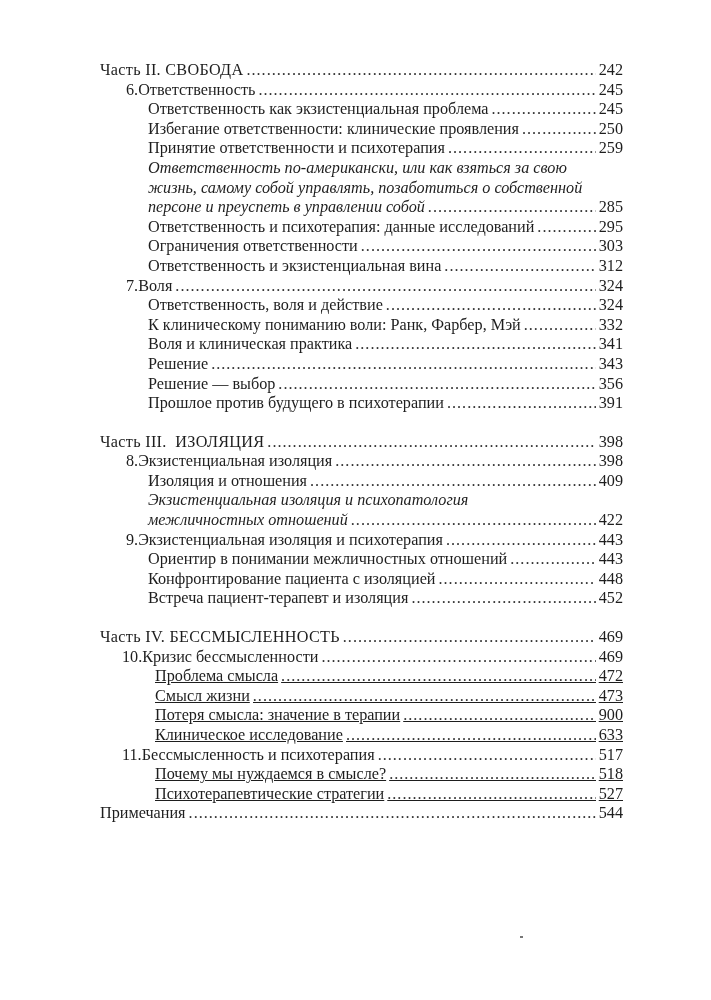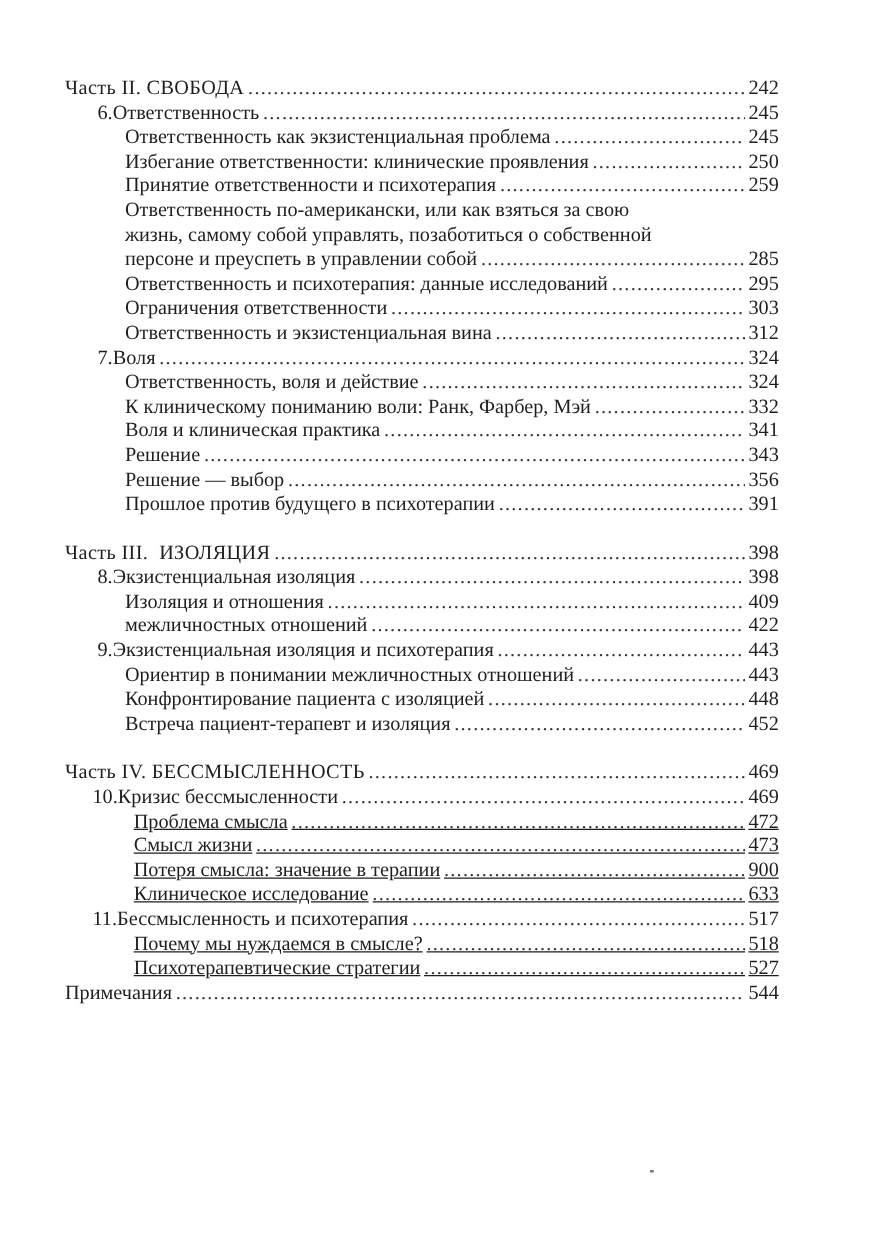--- a/index.html
+++ b/index.html
@@ -1,35 +1,35 @@
 <!DOCTYPE html>
 <html><head>
 <meta charset="utf-8">
 <style>
   html, body { margin:0; padding:0; background:#ffffff; }
   body { width:711px; height:1000px; position:relative; overflow:hidden;
          font-family:"Liberation Serif", "DejaVu Serif", serif; color:#1e1e1e; }
   .page { position:absolute; left:52px; top:61px; width:571px; }
-  .row { position:relative; height:19.6px; line-height:19.6px; font-size:16.2px; white-space:nowrap; display:flex; align-items:baseline; }
+  .row { position:relative; height:19.6px; line-height:19.6px; font-size:16.2px; white-space:nowrap; display:flex; align-items:baseline;margin-left:48px; }
   .row.multi { height:auto; white-space:normal; display:block; }
   .lvl0 { padding-left:0; }
   .lvl1 { padding-left:26px; }
   .lvl2 { padding-left:48px; }
   .lvl1w { padding-left:22px; }
   .lvl2w { padding-left:55px;text-decoration:underline; }
   .num { display:inline-block; }
   .num.n1 { width:22px; }
   .num.n2 { width:30px; }
   .title { flex:0 0 auto; }
   .leader { flex:1 1 auto; overflow:hidden; margin:0 3px; letter-spacing:1px; color:#333; }
   .leader::after { content:"........................................................................................................................................................................"; }
   .page-no { flex:0 0 auto; text-align:left; }
   .gap { height:19px; }
   .cont { display:flex; align-items:baseline; line-height:19.6px; }
-  .cont .title { white-space:nowrap; }
+  .cont .title { white-space:nowrap;font-style:italic; }
   .upper { letter-spacing:0.3px; }
   .speck { position:absolute; left:520px; top:936px; width:3px; height:2px; background:#777; }
 </style>
 </head>
 <body>
 
 <div class="page">
 
   <div class="row lvl0">
     <span class="title upper">Часть II. СВОБОДА</span>
@@ -138,20 +138,23 @@
     <span class="leader"></span>
     <span class="page-no">398</span>
   </div>
   <div class="row lvl2">
     <span class="title">Изоляция и отношения</span>
     <span class="leader"></span>
     <span class="page-no">409</span>
   </div>
   <div class="row multi lvl2">
     <div class="cont">
+        <span class="title">Экзистенциальная изоляция и психопатология</span>
+      </div>
+    <div class="cont">
       <span class="title">межличностных отношений</span>
       <span class="leader"></span>
       <span class="page-no">422</span>
     </div>
   </div>
   <div class="row lvl1">
     <span class="num n1">9.</span>
     <span class="title">Экзистенциальная изоляция и психотерапия</span>
     <span class="leader"></span>
     <span class="page-no">443</span>

